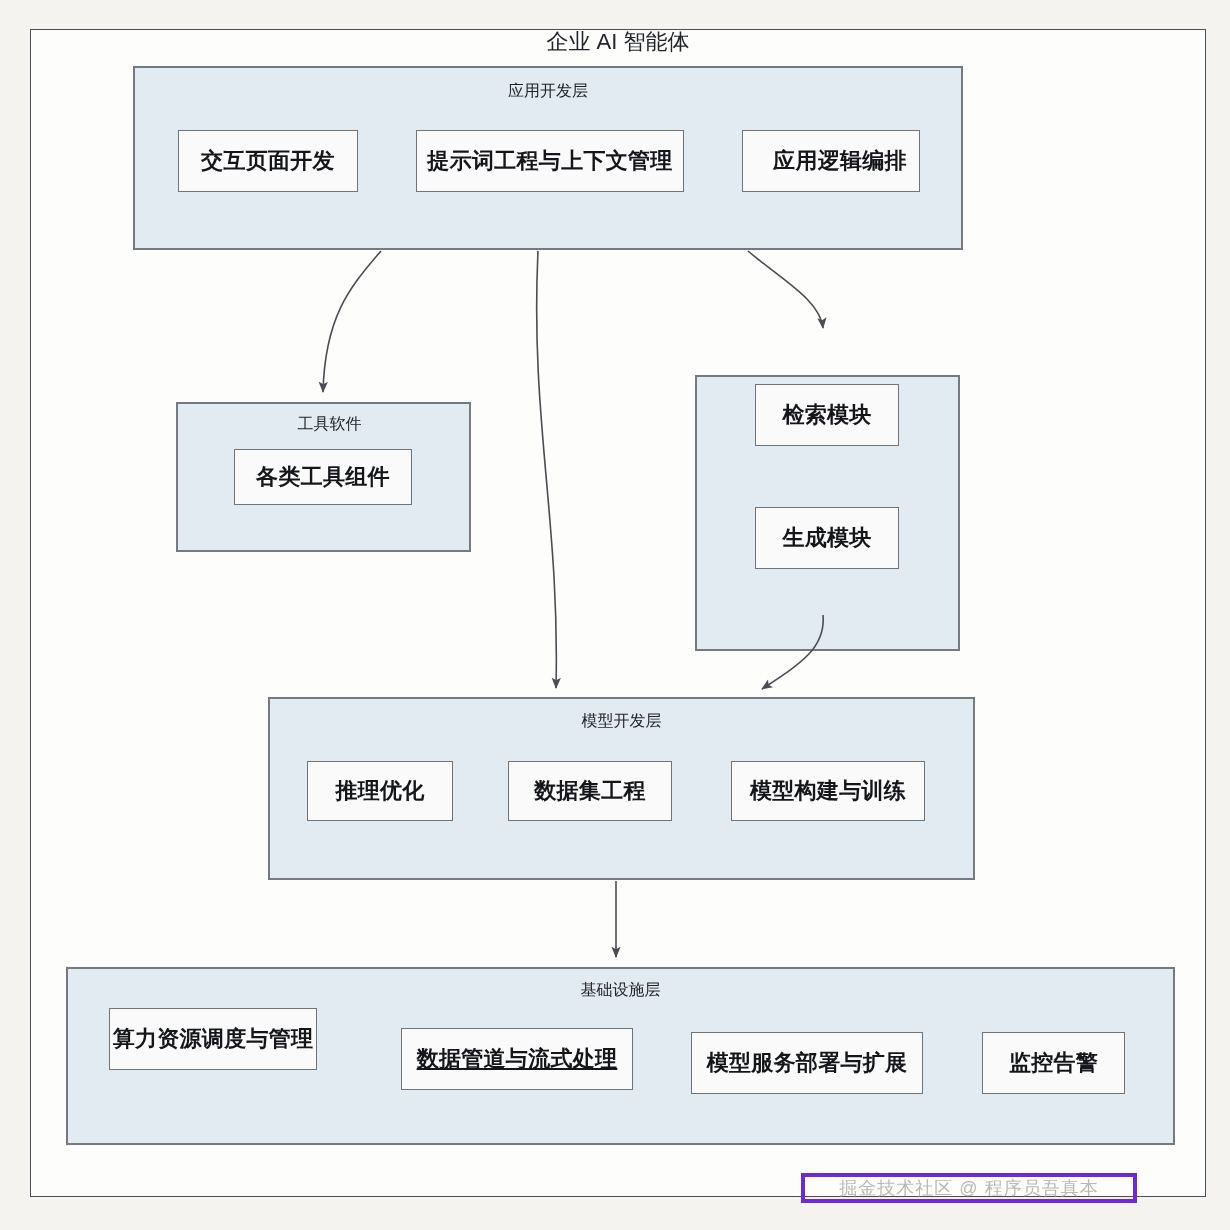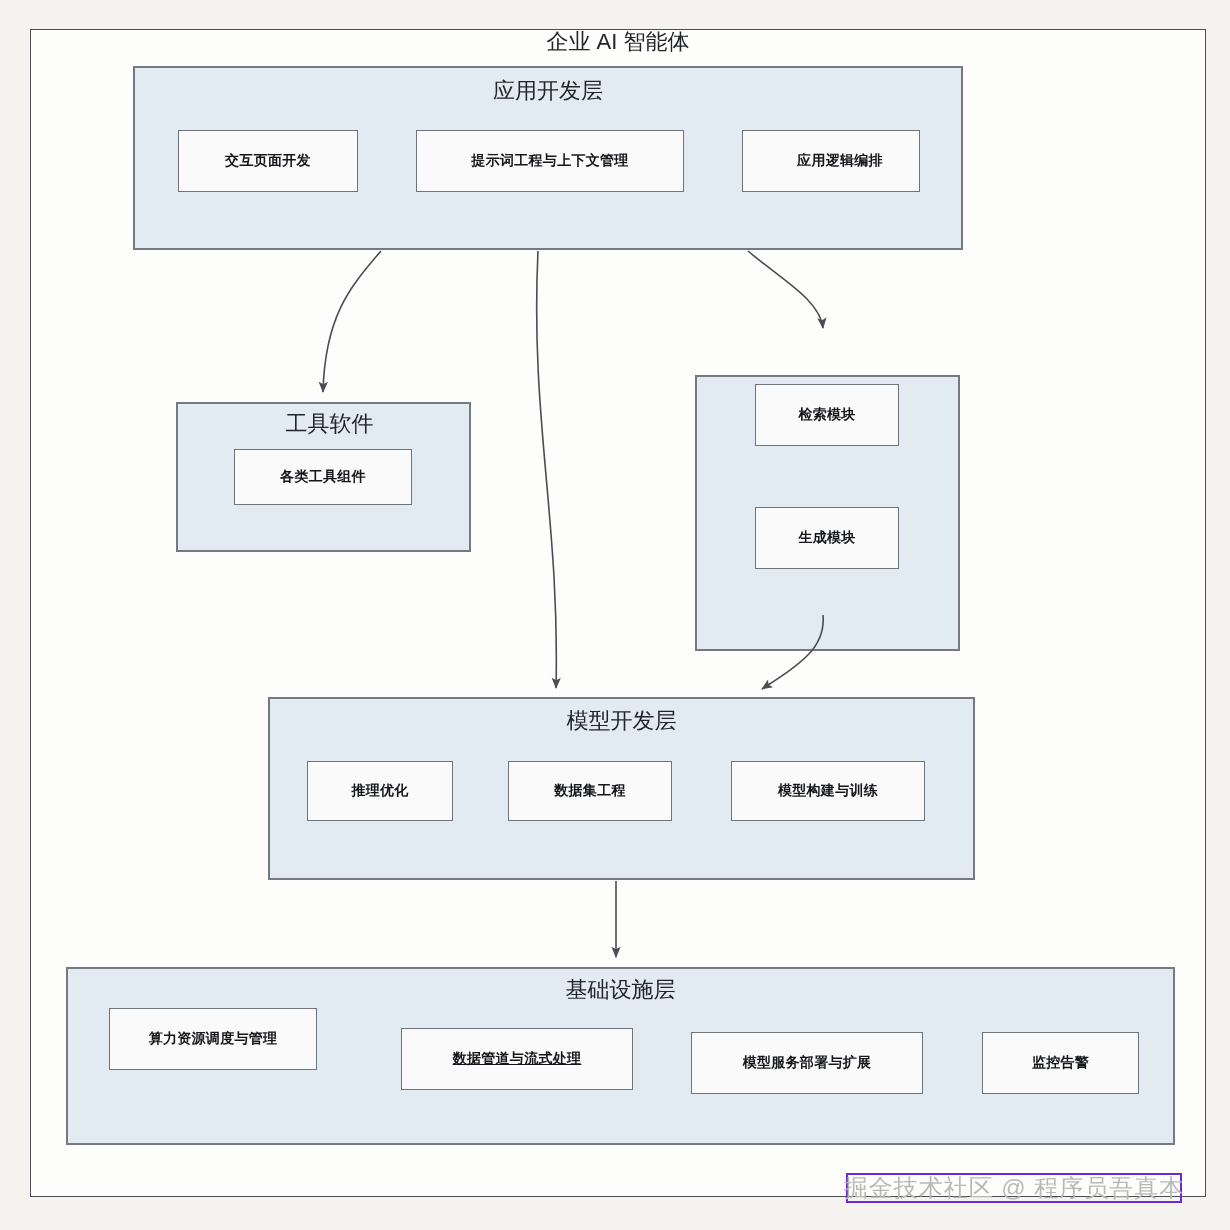--- a/index.html
+++ b/index.html
@@ -33,60 +33,60 @@
     box-sizing: border-box;
     background: #e2eaf2;
     border: 2.5px solid #76797f;
   }
   .grp-title {
     position: absolute;
     left: 0;
     right: 0;
     text-align: center;
     color: #22242a;
-    font-size: 22px;
+    font-size: 16px;
     line-height: 22px;
     white-space: nowrap;
   }
   .leaf {
     position: absolute;
     box-sizing: border-box;
     background: #fafafa;
     border: 1.5px solid #6f737a;
     display: flex;
     align-items: center;
     justify-content: center;
     color: #14161a;
-    font-size: 14px;
+    font-size: 22px;
     font-weight: bold;
     letter-spacing: .3px;
     white-space: nowrap;
   }
   #links {
     position: absolute;
     left: 0;
     top: 0;
     width: 1230px;
     height: 1230px;
     pointer-events: none;
   }
   .watermark {
     position: absolute;
-    left: 846px;
+    left: 801px;
     top: 1173px;
     width: 336px;
     height: 30px;
     display: flex;
     align-items: center;
     justify-content: center;
-    font-size: 24px;
+    font-size: 18px;
     color: #b9b9b4;
     white-space: nowrap;
     letter-spacing: 1px;
-    border: 2px solid #6d28d9;
+    border: 4px solid #6d28d9;
     box-sizing: border-box;
     background: transparent;
   }
   .diagram-title {
     position: absolute;
     left: 30px;
     top: 30px;
     width: 1176px;
     text-align: center;
     font-size: 22px;
@@ -128,21 +128,21 @@
   <div class="leaf" style="left:307px; top:761px; width:146px; height:60px;">推理优化</div>
   <div class="leaf" style="left:508px; top:761px; width:164px; height:60px;">数据集工程</div>
   <div class="leaf" style="left:731px; top:761px; width:194px; height:60px;">模型构建与训练</div>
 
   <div class="grp" style="left:66px; top:967px; width:1109px; height:178px;">
     <div class="grp-title" style="top:10px;">基础设施层</div>
   </div>
   <div class="leaf" style="left:109px; top:1008px; width:208px; height:62px;">算力资源调度与管理</div>
   <div class="leaf" style="left:401px; top:1028px; width:232px; height:62px;text-decoration:underline;">数据管道与流式处理</div>
   <div class="leaf" style="left:691px; top:1032px; width:232px; height:62px;">模型服务部署与扩展</div>
-  <div class="leaf" style="left:982px; top:1032px; width:157px; height:62px;">监控告警</div>
+  <div class="leaf" style="left:982px; top:1032px; width:143px; height:62px;">监控告警</div>
 
   <svg id="links" viewBox="0 0 1230 1230">
     <defs>
       <marker id="ah" markerWidth="9" markerHeight="9" refX="6.4" refY="3.1" orient="auto" markerUnits="strokeWidth">
         <path d="M0,0.2 L7,3.1 L0,6 L1.5,3.1 Z" fill="#4a4d53"></path>
       </marker>
     </defs>
     <g fill="none" stroke="#4a4d53" stroke-width="1.6">
       <path d="M381,251 C352,285 325,314 323,392" marker-end="url(#ah)"></path>
       <path d="M538,251 C530,420 560,520 556,688" marker-end="url(#ah)"></path>

